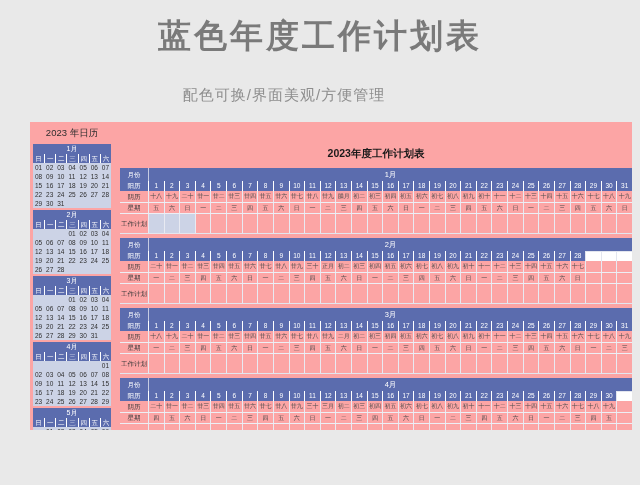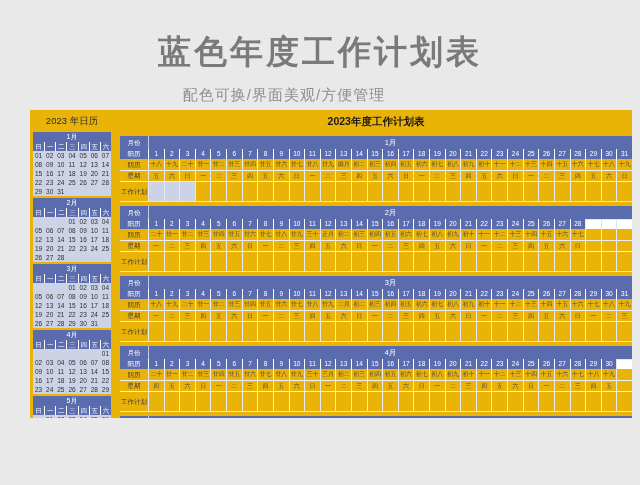--- a/index.html
+++ b/index.html
@@ -1,34 +1,34 @@
 <!DOCTYPE html>
 <html><head>
 <meta charset="utf-8">
 <style>
   html,body{margin:0;padding:0;}
   body{width:640px;height:485px;background:#e9e9e9;font-family:"Liberation Sans","DejaVu Sans",sans-serif;position:relative;overflow:hidden;}
-  .hero-title{position:absolute;top:30px;left:0;width:640px;text-align:center;font-size:33px;font-weight:bold;color:#7a7a7a;letter-spacing:3px;}
+  .hero-title{position:absolute;top:14px;left:0;width:640px;text-align:center;font-size:33px;font-weight:bold;color:#7a7a7a;letter-spacing:3px;}
   .hero-sub{position:absolute;top:86px;left:0;width:568px;text-align:center;font-size:15px;color:#8d8d8d;letter-spacing:1px;}
-  .panel{position:absolute;left:30px;top:110px;width:602px;height:308px;background:#eab308;overflow:hidden;}
+  .panel{position:absolute;left:30px;top:122px;width:602px;height:308px;background:#fca5a5;overflow:hidden;}
 
   
   .sidebar{position:absolute;left:3px;top:0;width:78px;}
   .sidebar-title{height:22px;line-height:22px;text-align:center;font-size:9.5px;color:#2e2e2e;}
   .mini-month{margin-bottom:2px;}
   .mini-header{height:10px;line-height:10px;text-align:center;font-size:7px;color:#fff;background:var(--accent);}
   .mini-weekdays{display:grid;grid-template-columns:repeat(7,1fr);height:9px;background:var(--accent);}
   .mini-weekdays span{font-size:6.5px;line-height:9px;text-align:center;color:#fff;border-left:1px solid #fff;}
   .mini-weekdays span:first-child{border-left:none;}
   .mini-grid{display:grid;grid-template-columns:repeat(7,1fr);background:var(--accent-light);}
   .mini-grid span{height:9px;line-height:9px;font-size:6.5px;text-align:center;color:#2f2f2f;}
 
   
   .planner{position:absolute;left:90px;top:0;width:512px;}
-  .planner-title{height:26px;line-height:22px;text-align:center;font-size:10.5px;font-weight:bold;color:#1a1a1a;}
+  .planner-title{height:26px;line-height:22px;text-align:center;font-size:10.5px;font-weight:bold;color:#1a1a1a;margin-top:20px;}
   .pblock{margin-bottom:4px;}
   .prow{display:grid;grid-template-columns:28px repeat(31,1fr);}
   .prow-month{display:flex;height:13px;background:var(--accent);}
   .prow-month .plabel{width:28px;border-right:1px solid rgba(255,255,255,.65);font-size:6.5px;color:#fff;line-height:13px;text-align:center;}
   .prow-month .pname{flex:1;text-align:center;font-size:7.5px;color:#fff;line-height:13px;}
   .prow-solar{height:10px;}
   .prow-solar .plabel{background:var(--accent);color:#fff;font-size:6.5px;line-height:10px;text-align:center;}
   .cell-solar{background:var(--accent);color:#fff;font-size:6.5px;line-height:10px;text-align:center;border-left:1px solid #fff;}
   .cell-solar.empty{background:#fff;border-left:1px solid #e3e6ef;border-top:1px solid #e3e6ef;}
   .prow-lunar{height:11px;border-bottom:1px solid #edeff5;}

